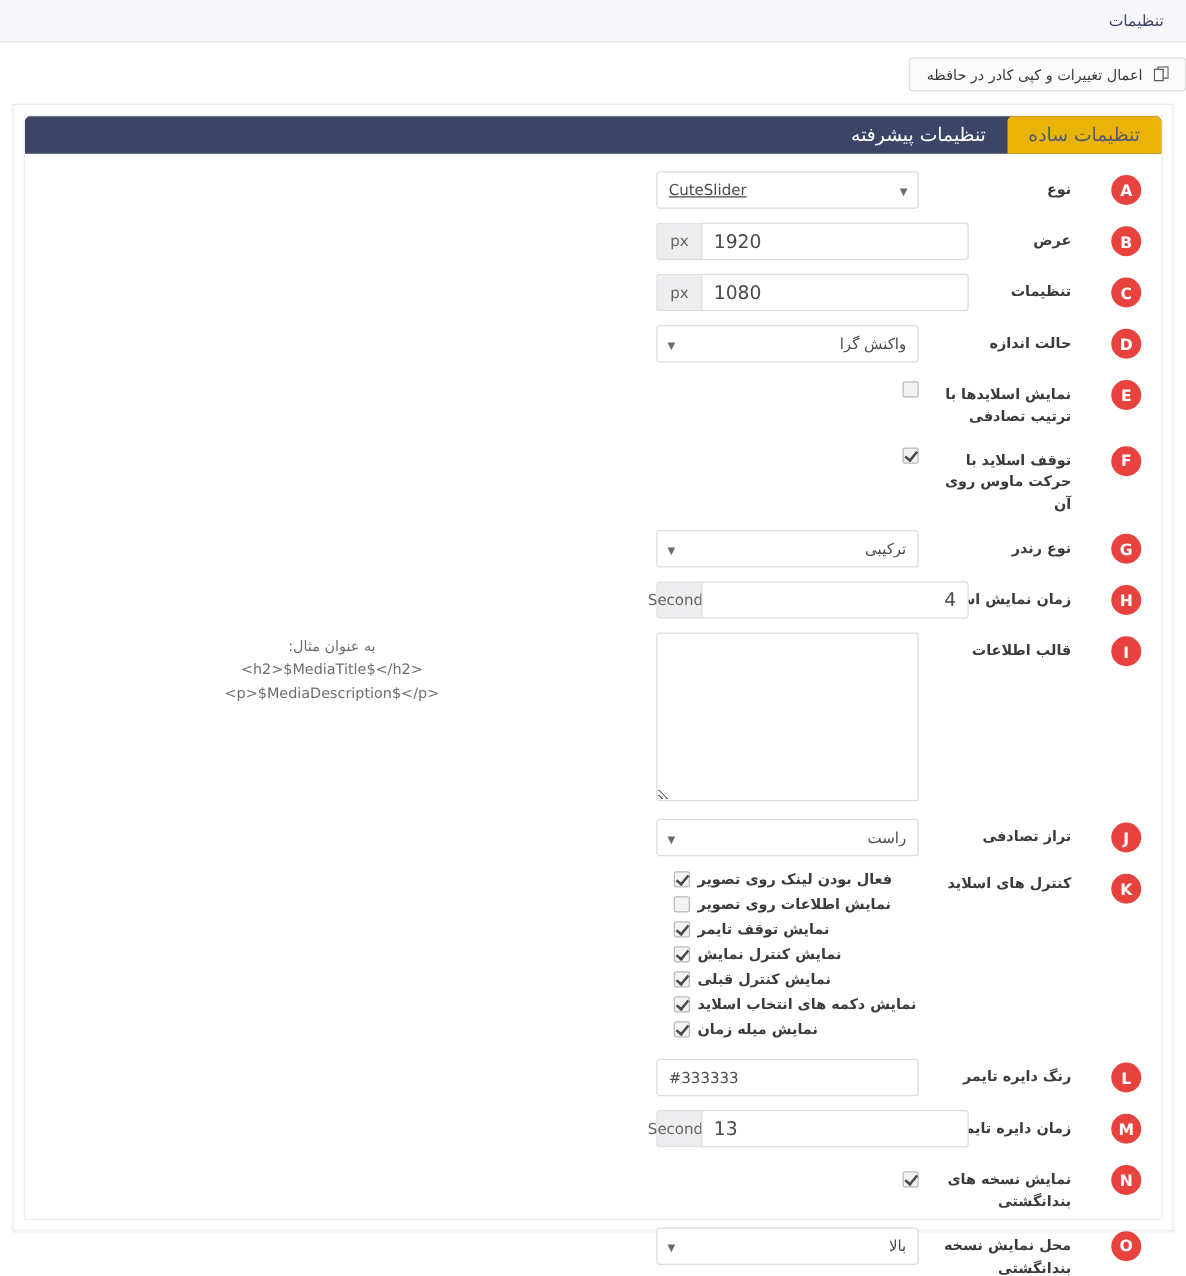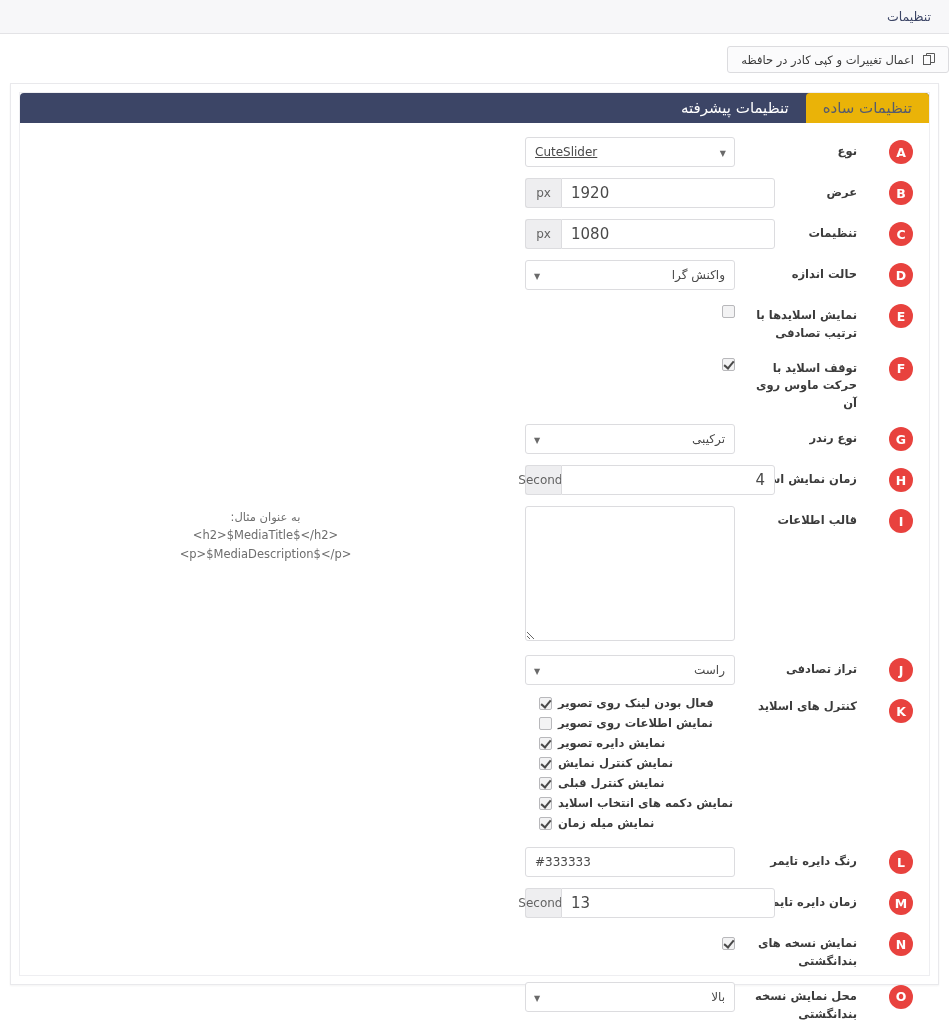--- a/index.html
+++ b/index.html
@@ -467,21 +467,21 @@
           <label class="cb-item">
             <input type="checkbox" class="cbx" checked="" style="">
             <span>فعال بودن لینک روی تصویر</span>
           </label>
           <label class="cb-item">
             <input type="checkbox" class="cbx" style="">
             <span>نمایش اطلاعات روی تصویر</span>
           </label>
           <label class="cb-item">
             <input type="checkbox" class="cbx" checked="" style="">
-            <span>نمایش دایره تصویر</span>
+            <span>نمایش توقف تایمر</span>
           </label>
           <label class="cb-item">
             <input type="checkbox" class="cbx" checked="" style="">
             <span>نمایش کنترل نمایش</span>
           </label>
           <label class="cb-item">
             <input type="checkbox" class="cbx" checked="" style="">
             <span>نمایش کنترل قبلی</span>
           </label>
           <label class="cb-item">

